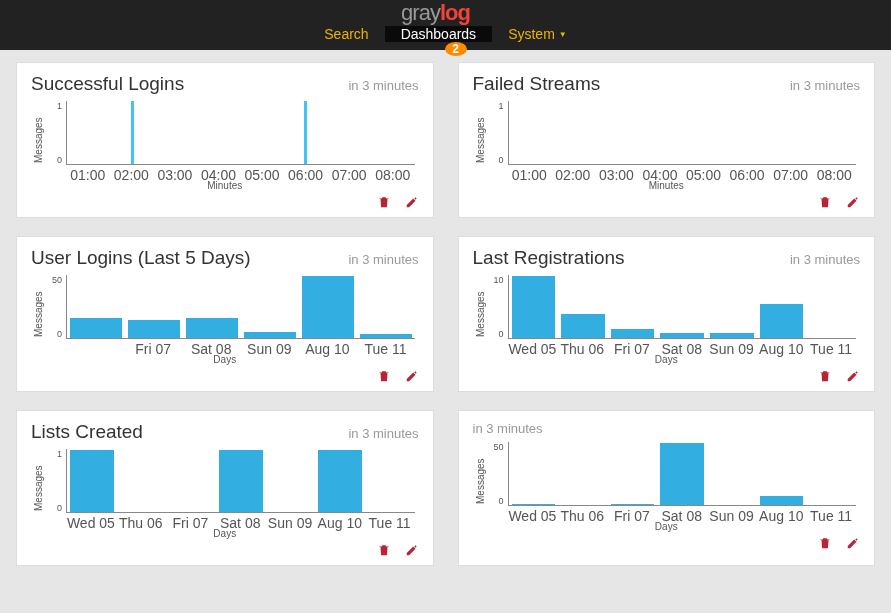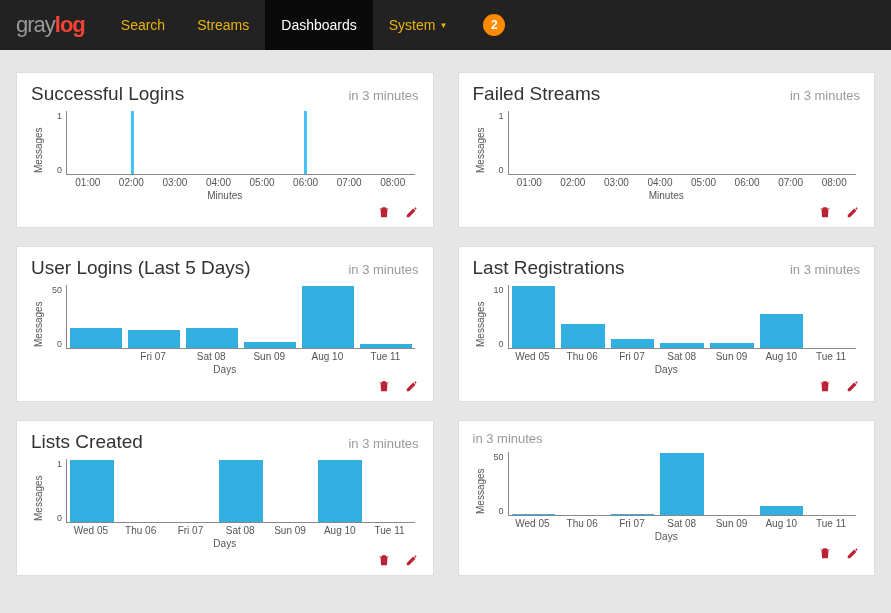--- a/index.html
+++ b/index.html
@@ -1,55 +1,54 @@
 <!DOCTYPE html>
 <html><head>
   <meta charset="utf-8">
   <style>
     * { margin:0; padding:0; box-sizing:border-box; font-family:"Helvetica Neue",Helvetica,Arial,sans-serif; }
     body { background:#e6e6e6; width:891px; height:613px; overflow:hidden; }
 
-    .navbar { height:50px; background:#222; display:flex; align-items:center; padding:0 16px; }
+    .navbar { height:50px; background:#222; display:flex; align-items:center; padding:0 16px;flex-direction:column; }
     .logo { font-size:22px; font-weight:300; color:#999; margin-right:20px; letter-spacing:-1px; }
     .logo b { color:#f44336; font-weight:700; }
     .nav-items { display:flex; align-items:stretch; height:50px; }
     .nav-item { color:#eab308; padding:0 16px; display:flex; align-items:center; cursor:pointer; font-size:14px; }
     .nav-item.active { background:#0a0a0a; color:#fff; }
     .caret-down { margin-left:4px; font-size:8px; }
     .badge { background:#ff8a00; color:#fff; width:22px; height:22px; border-radius:50%; display:flex; align-items:center; justify-content:center; font-size:12px; font-weight:700; margin-left:20px; cursor:pointer; }
 
-    .grid { padding:22px 16px; display:grid; grid-template-columns:1fr 1fr; grid-auto-rows:auto; column-gap:24px; row-gap:18px; }
+    .grid { padding:12px 16px; display:grid; grid-template-columns:1fr 1fr; grid-auto-rows:auto; column-gap:24px; row-gap:18px; }
     .panel { background:#fff; border:1px solid #ddd; padding:10px 14px 6px 14px; }
     .panel-head { display:flex; justify-content:space-between; align-items:baseline; margin-bottom:6px; }
     .panel-title { font-size:19px; color:#333; font-weight:500; }
     .panel-refresh { font-size:13px; color:#999; }
 
     .chart-area { position:relative; height:78px; display:flex; }
     .yaxis-label { writing-mode:vertical-rl; transform:rotate(180deg); font-size:10px; color:#555; text-align:center; padding-right:2px; }
     .chart-body { flex:1; position:relative; }
     .yticks { position:absolute; left:0; top:0; bottom:14px; width:18px; display:flex; flex-direction:column; justify-content:space-between; align-items:flex-end; font-size:9px; color:#555; }
     .plot { position:absolute; left:22px; right:4px; top:0; bottom:14px; border-left:1px solid #888; border-bottom:1px solid #888; display:flex; align-items:flex-end; }
     .plot .col { flex:1; height:100%; display:flex; align-items:flex-end; justify-content:center; padding:0 3px; }
     .plot .bar { background:#32aee0; width:100%; }
     .plot .spike { width:3px; background:#42c3f7; }
-    .xticks { position:absolute; left:22px; right:4px; bottom:0; height:12px; display:flex; font-size:10px; color:#555; }
+    .xticks { position:absolute; left:22px; right:4px; bottom:0; height:12px; display:flex; font-size:14px; color:#555; }
     .xticks span { flex:1; text-align:center; white-space:nowrap; }
     .xaxis-label { text-align:center; font-size:10px; color:#555; margin-top:1px; }
 
     .actions { display:flex; justify-content:flex-end; gap:14px; padding:4px 0 2px 0; }
     .actions svg { width:14px; height:14px; cursor:pointer; }
   </style>
 </head>
 <body>
 
 <div class="navbar">
   <div class="logo"><span>gray</span><b>log</b></div>
   <div class="nav-items">
     <div class="nav-item">Search</div>
-    <div class="nav-item">Streams</div>
     <div class="nav-item active">Dashboards</div>
     <div class="nav-item">
         <span>System</span>
         <span class="caret-down">▼</span>
       </div>
   </div>
   <div class="badge">2</div>
 </div>
 
 <div class="grid">

